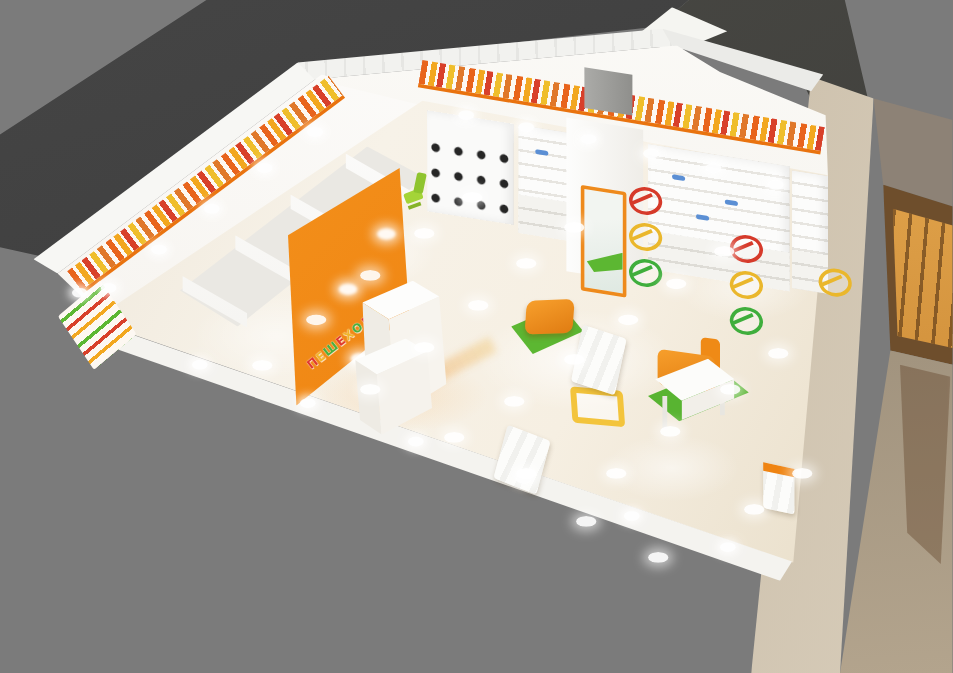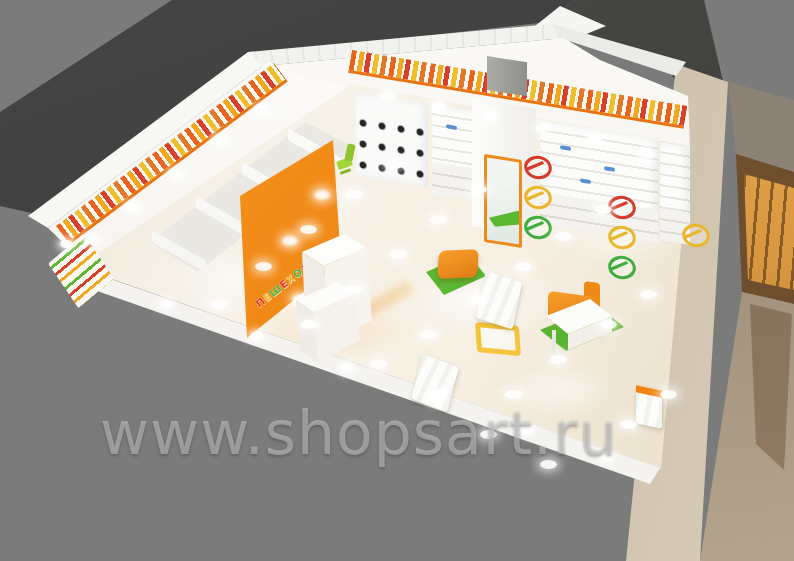--- a/index.html
+++ b/index.html
@@ -284,14 +284,13 @@
     <div class="fglow" style="left: 505px; top: 390px;"></div>
     <div class="fglow" style="left: 550px; top: 355px;"></div>
     <div class="fglow" style="left: 600px; top: 320px;"></div>
     <div class="fglow" style="left: 640px; top: 290px;"></div>
     <div class="fglow" style="left: 620px; top: 420px;"></div>
     <div class="fglow" style="left: 660px; top: 390px;"></div>
     <div class="fglow" style="left: 430px; top: 390px;"></div>
     <div class="fglow" style="left: 370px; top: 360px;"></div>
     <div class="fglow" style="left: 480px; top: 430px;"></div>
     <div class="fglow" style="left: 540px; top: 460px;"></div>
-    <div class="wm">www.shopsart.ru</div>
 </div>
 
 </body></html>

